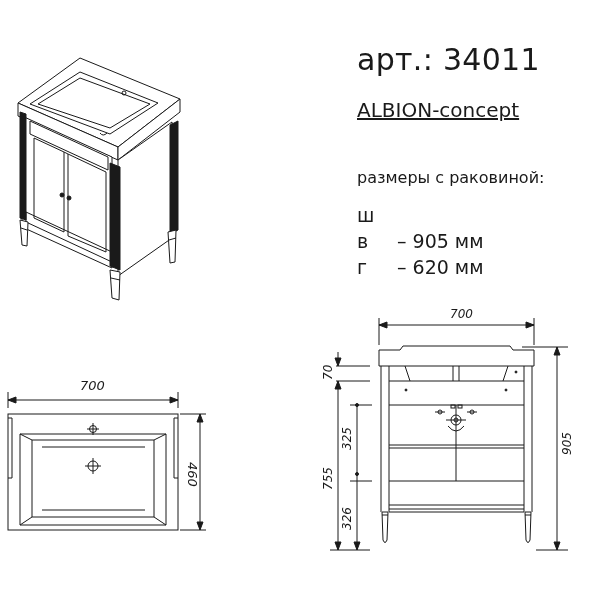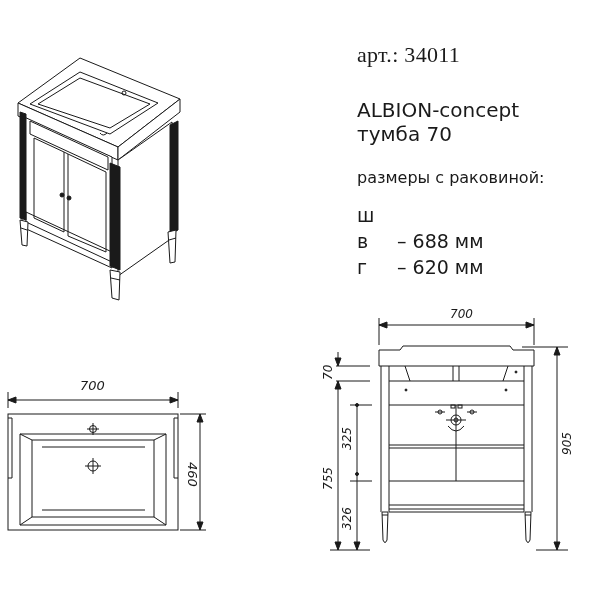--- a/index.html
+++ b/index.html
@@ -1,42 +1,41 @@
 <!DOCTYPE html>
 <html><head>
 <meta charset="utf-8">
 <style>
   html, body { margin:0; padding:0; background:#ffffff; }
   body { width:600px; height:600px; position:relative; overflow:hidden; font-family:"DejaVu Sans", sans-serif; color:#1a1a1a; }
   .abs { position:absolute; }
-  .art { left:357px; top:42px; font-size:22px; letter-spacing:0.3px;font-family:Liberation Serif, serif; }
-  .name { left:357px; top:98px; font-size:20px; line-height:24px; }
+  .art { left:357px; top:42px; font-size:30px; letter-spacing:0.3px; }
+  .name { left:357px; top:98px; font-size:20px; line-height:24px;text-decoration:underline; }
   .sizes-title { left:357px; top:168px; font-size:16px; }
   .dims { left:357px; top:202px; font-size:19px; line-height:26px; }
   .dim-row { display:flex; }
   .dim-k { width:40px; }
   .dim-v { }
   svg { position:absolute; left:0; top:0; }
 </style>
 </head>
 <body>
 
 <div class="abs art">арт.: 34011</div>
 <div class="abs name">
   <div>ALBION-concept</div>
-  <div>тумба 70</div>
 </div>
 <div class="abs sizes-title">размеры с раковиной:</div>
 <div class="abs dims">
   <div class="dim-row">
     <span class="dim-k">ш</span>
   </div>
   <div class="dim-row">
     <span class="dim-k">в</span>
-    <span class="dim-v">– 688 мм</span>
+    <span class="dim-v">– 905 мм</span>
   </div>
   <div class="dim-row">
     <span class="dim-k">г</span>
     <span class="dim-v">– 620 мм</span>
   </div>
 </div>
 
 <svg width="600" height="600" viewBox="0 0 600 600" fill="none" stroke="#1a1a1a" stroke-width="1">
 
   <polygon points="18,103 80,58 180,99 118,147" fill="#fff"></polygon>

